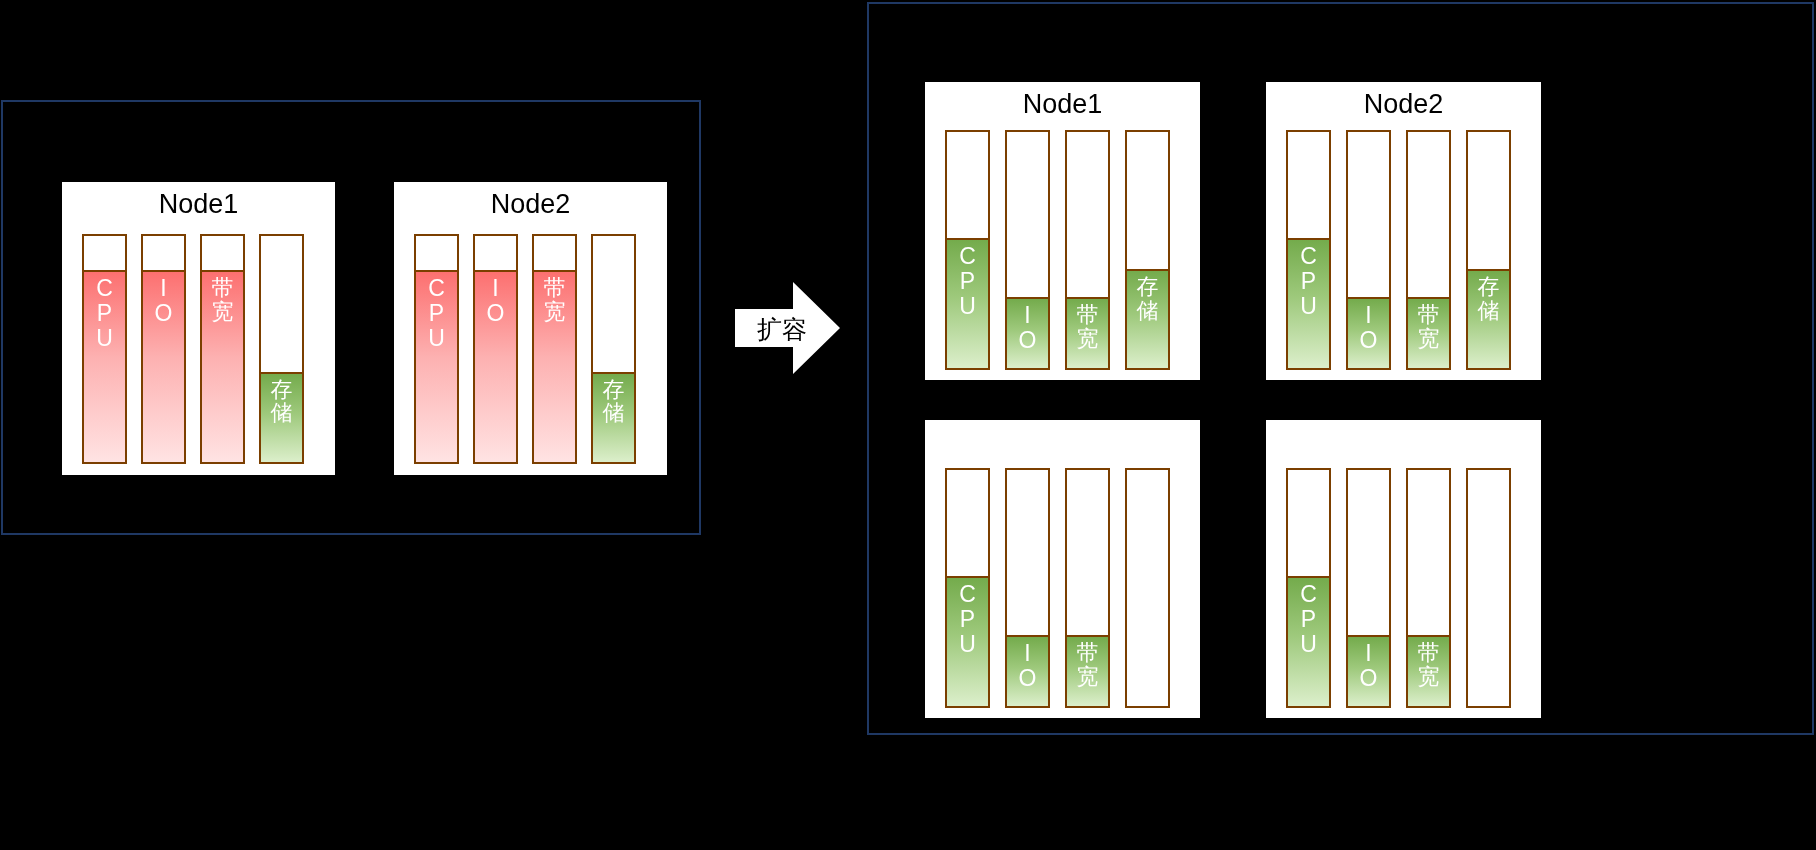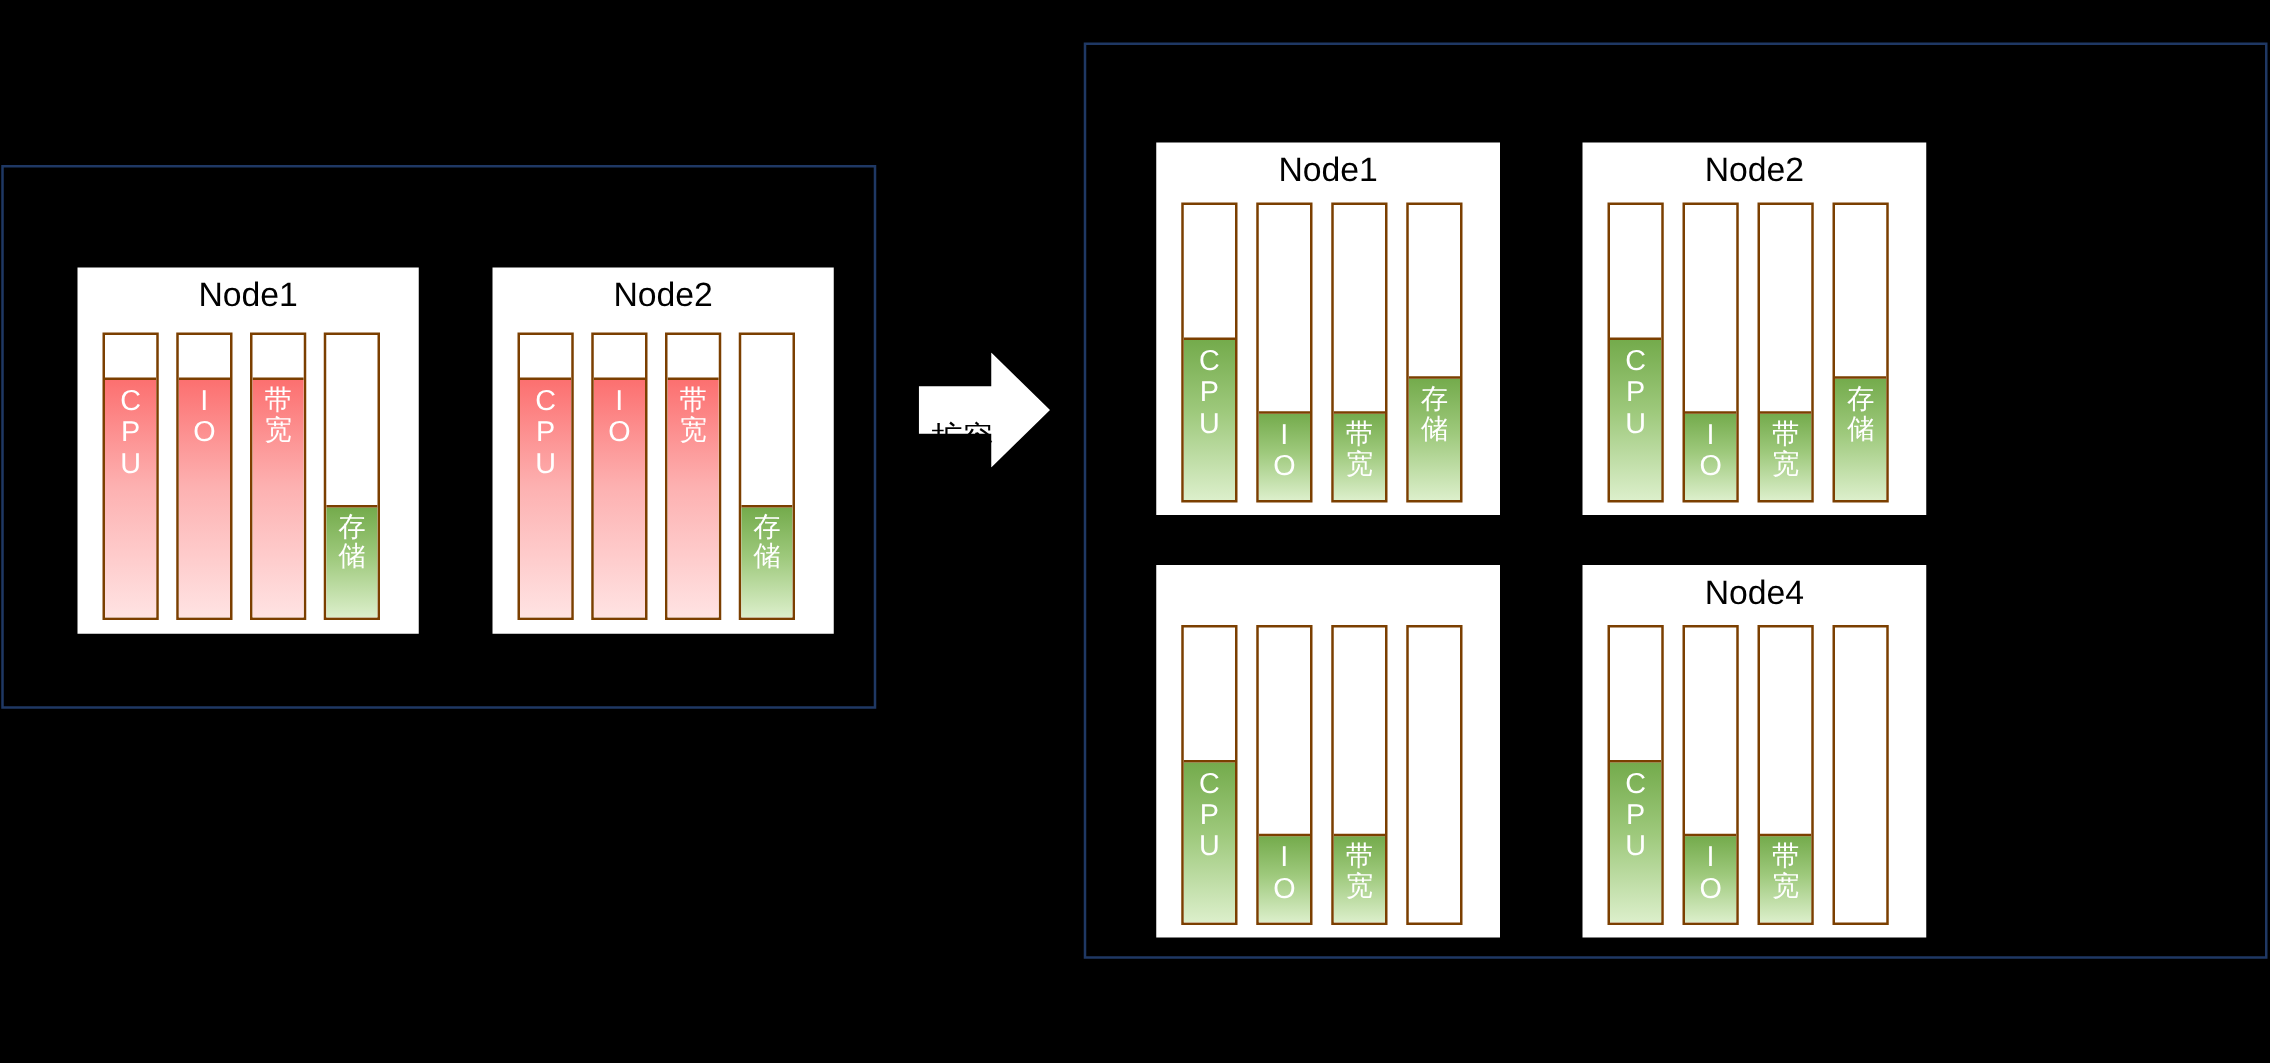--- a/index.html
+++ b/index.html
@@ -2,21 +2,21 @@
 <html><head>
 <meta charset="utf-8">
 <style>
   html,body{margin:0;padding:0;background:#000;}
   body{width:1816px;height:850px;position:relative;overflow:hidden;
        font-family:"Liberation Sans","DejaVu Sans",sans-serif;}
 
   .stage{position:absolute;inset:0;background:#000;}
 
   
-  .panel{position:absolute;border:2px solid #1f3864;background:#000;box-sizing:border-box;margin-top:32px;}
+  .panel{position:absolute;border:2px solid #1f3864;background:#000;box-sizing:border-box;}
   #panel-before{left:1px;top:100px;width:700px;height:435px;}
   #panel-after {left:867px;top:2px;width:947px;height:733px;}
 
   
   .node-card{position:absolute;background:#fff;box-sizing:border-box;}
   .node-title{position:absolute;left:0;right:0;top:8px;text-align:center;
               font-size:27px;color:#000;line-height:1.1;white-space:nowrap;}
 
   
   .bar{position:absolute;border:2px solid #7b3f00;background:#fff;box-sizing:border-box;
@@ -27,22 +27,22 @@
   .fill.red{background:linear-gradient(to bottom,#fc7070 0%,#fdb1b1 45%,#ffe3e3 100%);}
   .fill.green{background:linear-gradient(to bottom,#74ab4c 0%,#9ec97c 45%,#dcefcb 100%);}
   .fill .lbl{color:#fff;font-size:23px;line-height:1.08;text-align:center;
              writing-mode:horizontal-tb;white-space:pre-line;letter-spacing:0;}
   .fill .lbl.cjk{font-size:22px;}
 
   
   #arrow-expand{position:absolute;left:735px;top:282px;width:105px;height:92px;}
   #arrow-expand svg{display:block;}
   #arrow-label{position:absolute;left:745px;top:312px;width:62px;height:34px;
-               color:#000;font-size:25px;line-height:34px;text-align:left;
-               white-space:nowrap;margin-top:21px;}
+               color:#000;font-size:25px;line-height:34px;text-align:right;
+               white-space:nowrap;}
 </style>
 </head>
 <body>
 
 <div class="stage">
 
   <div class="panel" id="panel-before">
     <div class="node-card" id="before-node-0" style="left:59px;top:80px;width:273px;height:293px;">
       <div class="node-title">Node1</div>
     <div class="bar" style="left: 20px; top: 52px; width: 45px; height: 230px;">
@@ -181,21 +181,20 @@
         </div>
         <div class="bar" style="left: 140px; top: 48px; width: 45px; height: 240px;">
           <div class="fill green" style="height: 30%;">
             <span class="lbl cjk">带
 宽</span>
           </div>
         </div>
         <div class="bar" style="left: 200px; top: 48px; width: 45px; height: 240px;"></div>
       </div>
     <div class="node-card" id="after-node-3" style="left:397px;top:416px;width:275px;height:298px;">
-      <div class="node-title">Node4</div>
     <div class="bar" style="left: 20px; top: 48px; width: 45px; height: 240px;">
           <div class="fill green" style="height: 55%;">
             <span class="lbl">C
 P
 U</span>
           </div>
         </div>
         <div class="bar" style="left: 80px; top: 48px; width: 45px; height: 240px;">
           <div class="fill green" style="height: 30%;">
             <span class="lbl">I

